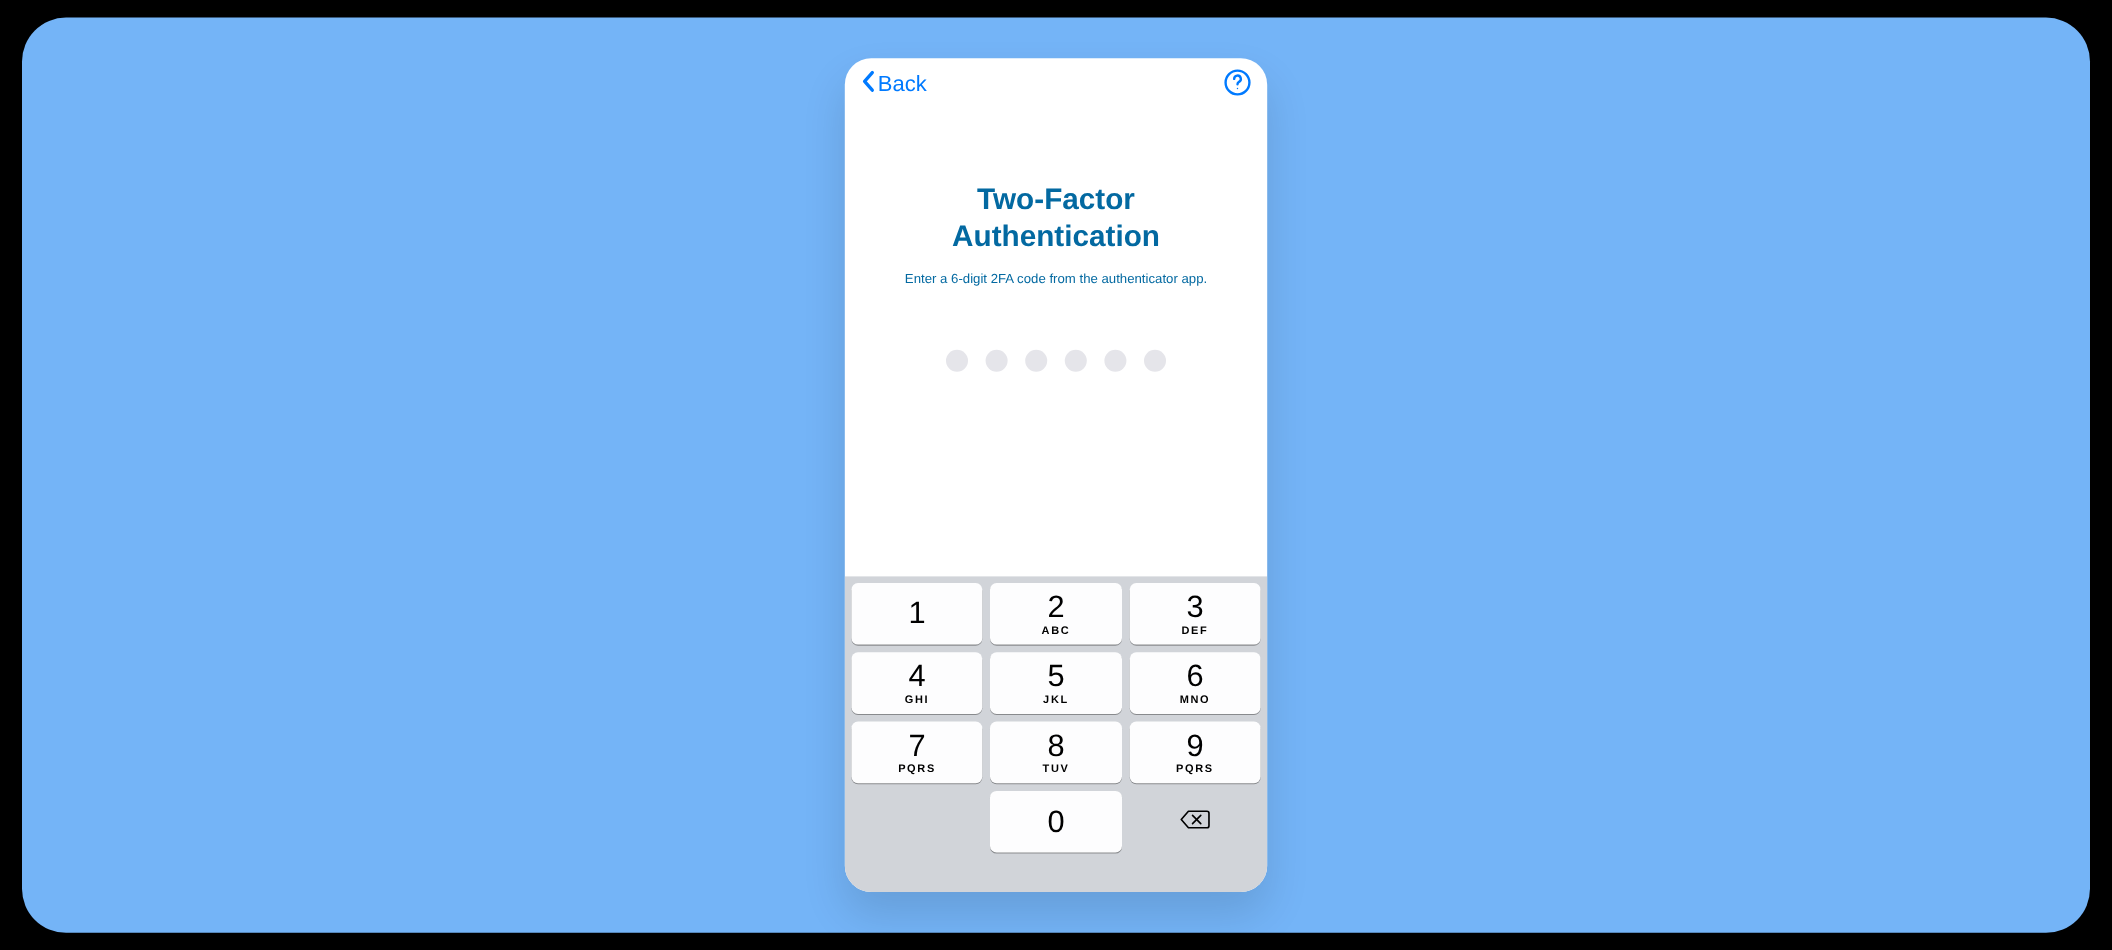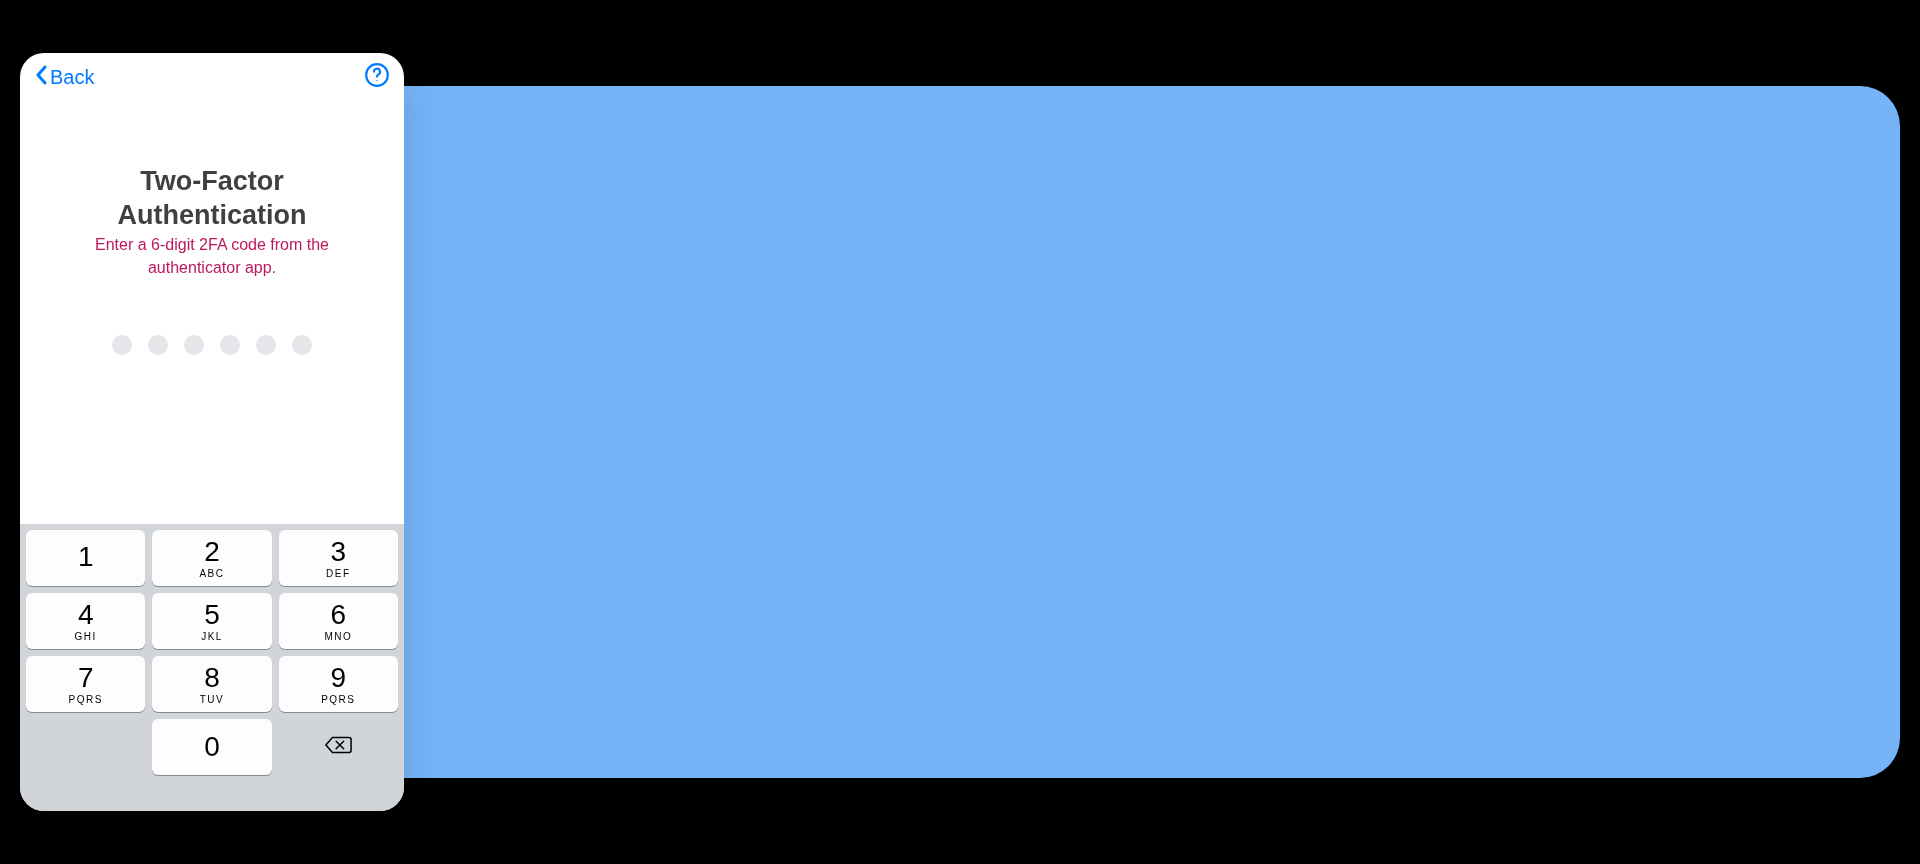--- a/index.html
+++ b/index.html
@@ -7,26 +7,26 @@
     width: 1920px;
     height: 864px;
     background: #000;
     font-family: -apple-system, BlinkMacSystemFont, "Segoe UI", Helvetica, Arial, sans-serif;
     display: flex;
     align-items: center;
     justify-content: center;
   }
   .stage {
     width: 1880px;
-    height: 692px;
+    height: 832px;
     background: #74b4f7;
     border-radius: 40px;
     display: flex;
     align-items: center;
-    justify-content: flex-start;
+    justify-content: center;
   }
   .phone {
     width: 384px;
     height: 758px;
     background: #fff;
     border-radius: 24px;
     overflow: hidden;
     box-shadow: 0 20px 40px rgba(0,0,0,0.12);
     display: flex;
     flex-direction: column;
@@ -57,28 +57,29 @@
   .content {
     flex: 1;
     display: flex;
     flex-direction: column;
     align-items: center;
     padding-top: 64px;
   }
   .title {
     font-size: 27px;
     font-weight: 700;
-    color: #404040;
+    color: #0369a1;
     text-align: center;
     line-height: 1.25;
     max-width: 300px;
   }
   .subtitle {
-    font-size: 16px;
-    color: #be185d;
+    margin-top: 12px;
+    font-size: 12px;
+    color: #0369a1;
     text-align: center;
     line-height: 1.45;
     max-width: 280px;
   }
   .dots {
     margin-top: 56px;
     display: flex;
     gap: 16px;
   }
   .dot {
@@ -110,21 +111,21 @@
     user-select: none;
   }
   .key .digit {
     font-size: 28px;
     font-weight: 400;
     color: #000;
     line-height: 1;
   }
   .key .letters {
     font-size: 10px;
-    font-weight: 400;
+    font-weight: 700;
     letter-spacing: 1.5px;
     color: #000;
     margin-top: 2px;
   }
   .key-empty {
     background: transparent;
     box-shadow: none;
     cursor: default;
   }
   .key-del {

